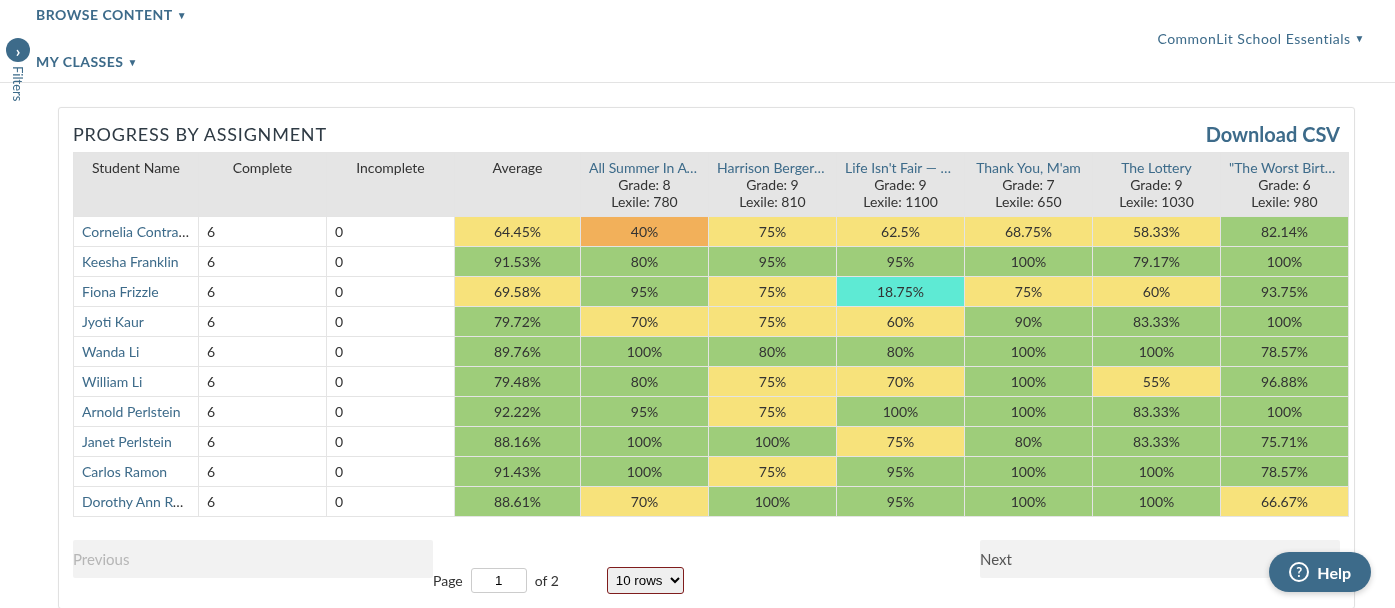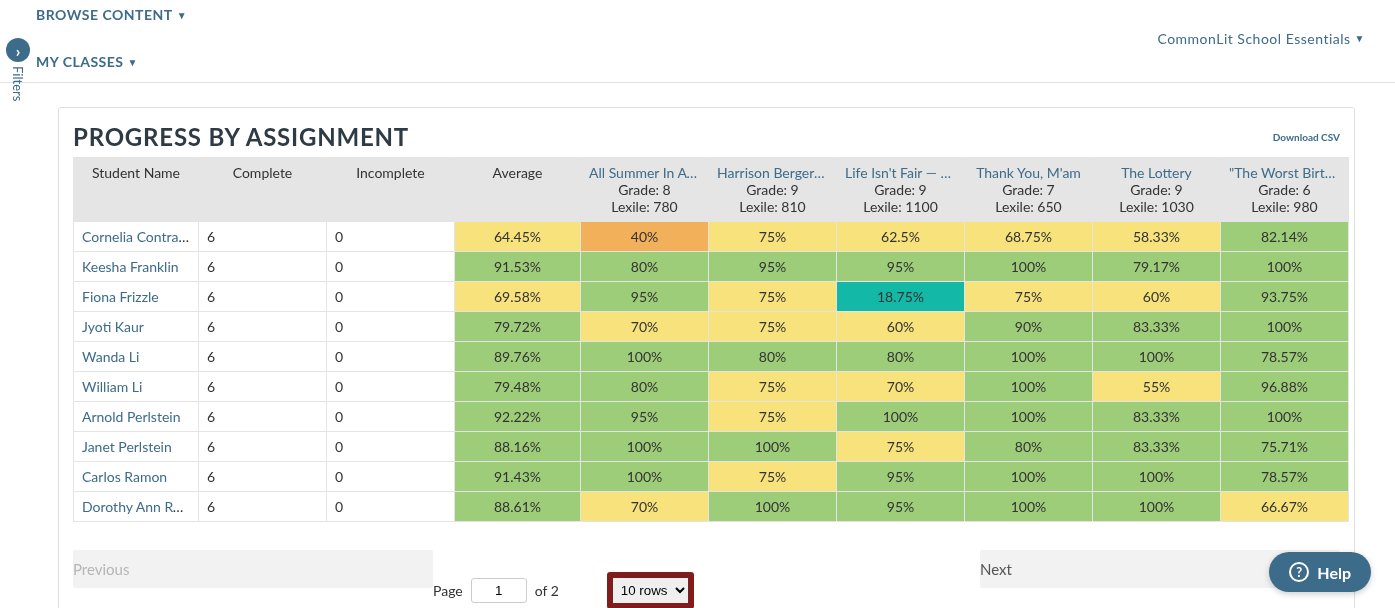--- a/index.html
+++ b/index.html
@@ -8,40 +8,40 @@
   .topnav-left { display: flex; gap: 30px; flex-direction: column; }
   .navlink { color: #3d6b8a; font-weight: 700; letter-spacing: .5px; font-size: 14px; cursor: pointer; display:flex; align-items:center; gap:4px;}
   .navlink.right { font-weight: 400; font-size:14px;}
   .caret { font-size: 10px; }
   .side-filters { position: absolute; left: 4px; top: 38px; width: 28px; display:flex; flex-direction:column; align-items:center; }
   .side-filters .circle { width:24px; height:24px; border-radius:50%; background:#3d6b8a; color:#fff; display:flex; align-items:center; justify-content:center; font-weight:bold; font-size:16px; margin-bottom:4px;}
   .filters-txt { color:#3d6b8a; font-size:13px; writing-mode: vertical-rl; text-orientation: mixed; transform: rotate(0deg);}
   .content { margin: 24px 40px 0 58px; }
   .card { background:#fff; border:1px solid #e1e1e1; border-radius:3px; padding:14px 14px 14px 14px; box-shadow:0 0 2px rgba(0,0,0,.03);}
   .card-head { display:flex; justify-content:space-between; align-items:center; margin-bottom:6px;}
-  .section-title { font-weight:700; letter-spacing:.8px; color:#2e3a44; font-size:24px; }
-  .download { color:#3d6b8a; font-size:10px; font-weight:700; cursor:pointer;}
+  .section-title { font-weight:400; letter-spacing:.8px; color:#2e3a44; font-size:18px; }
+  .download { color:#3d6b8a; font-size:20px; font-weight:700; cursor:pointer;}
   table { width:100%; border-collapse:collapse; table-layout:fixed; }
   th, td { border:1px solid #e4e4e4; padding:6px 8px; font-size:14px; vertical-align:top; text-align:left; overflow:hidden; white-space:nowrap; text-overflow:ellipsis;}
   thead th { font-weight:400; color:#333; background:#e5e5e5;}
   thead th .assign-link{ color:#3d6b8a; display:block; text-align:center; white-space:nowrap; overflow:hidden; text-overflow:ellipsis;}
   thead th .assign-sub{ text-align:center; display:block; color:#333;}
   thead th.centered{ text-align:center;}
   tbody td.name a{ color:#3d6b8a; text-decoration:none;}
   tbody td.score{ text-align:center;}
   .green{ background:#9ECD7A;}
   .yellow{ background:#F7E27B;}
   .orange{ background:#F2B05A;}
-  .red{ background:#14b8a6;}
+  .red{ background:#5eead4;}
   .pager{ display:flex; align-items:center; margin-top:6px; gap:0;}
   .pager .btn{ flex:0 0 360px; background:#f2f2f2; color:#555; text-align:left; padding:10px 0; border-radius:2px; cursor:pointer; font-size:15px;}
   .pager .btn.disabled{ color:#b6b6b6; cursor:not-allowed;}
   .pager .spacer{ flex:1; display:flex; align-items:center; justify-content:flex-start; gap:8px;margin-top:44px;}
   .pager input{ width:56px; text-align:center; padding:4px; border:1px solid #ccc; border-radius:3px;}
-  .pager select{ padding:4px; border:6px solid #7f1d1d; border-radius:3px; margin-left:40px;}
+  .pager select{ padding:4px; border:1px solid #7f1d1d; border-radius:3px; margin-left:40px;}
   .standard-title{ font-weight:700; letter-spacing:1px; color:#2e3a44; font-size:26px; margin:24px 0 14px 0;}
   .standard-row{ display:flex; align-items:center; justify-content:center; gap:14px;}
   .standard-row label{ font-weight:700; color:#333;}
   .select-box{ border:1px solid #ccc; border-radius:3px; padding:8px 12px; width:300px; color:#444; display:flex; justify-content:space-between; align-items:center; cursor:pointer;}
   .help-btn{ position:fixed; right:24px; bottom:16px; background:#3d6b8a; color:#fff; border-radius:28px; padding:10px 20px; display:flex; align-items:center; gap:8px; font-weight:700; font-size:16px; box-shadow:0 2px 6px rgba(0,0,0,.2);}
   .help-btn .qmark{ border:2px solid #fff; border-radius:50%; width:20px; height:20px; display:flex; align-items:center; justify-content:center; font-size:13px;}
   col.cname{ width:125px;} col.ccomp{width:128px;} col.cinc{width:128px;} col.cavg{width:126px;} col.cass{width:128px;}
 </style>
 </head>
 <body>

